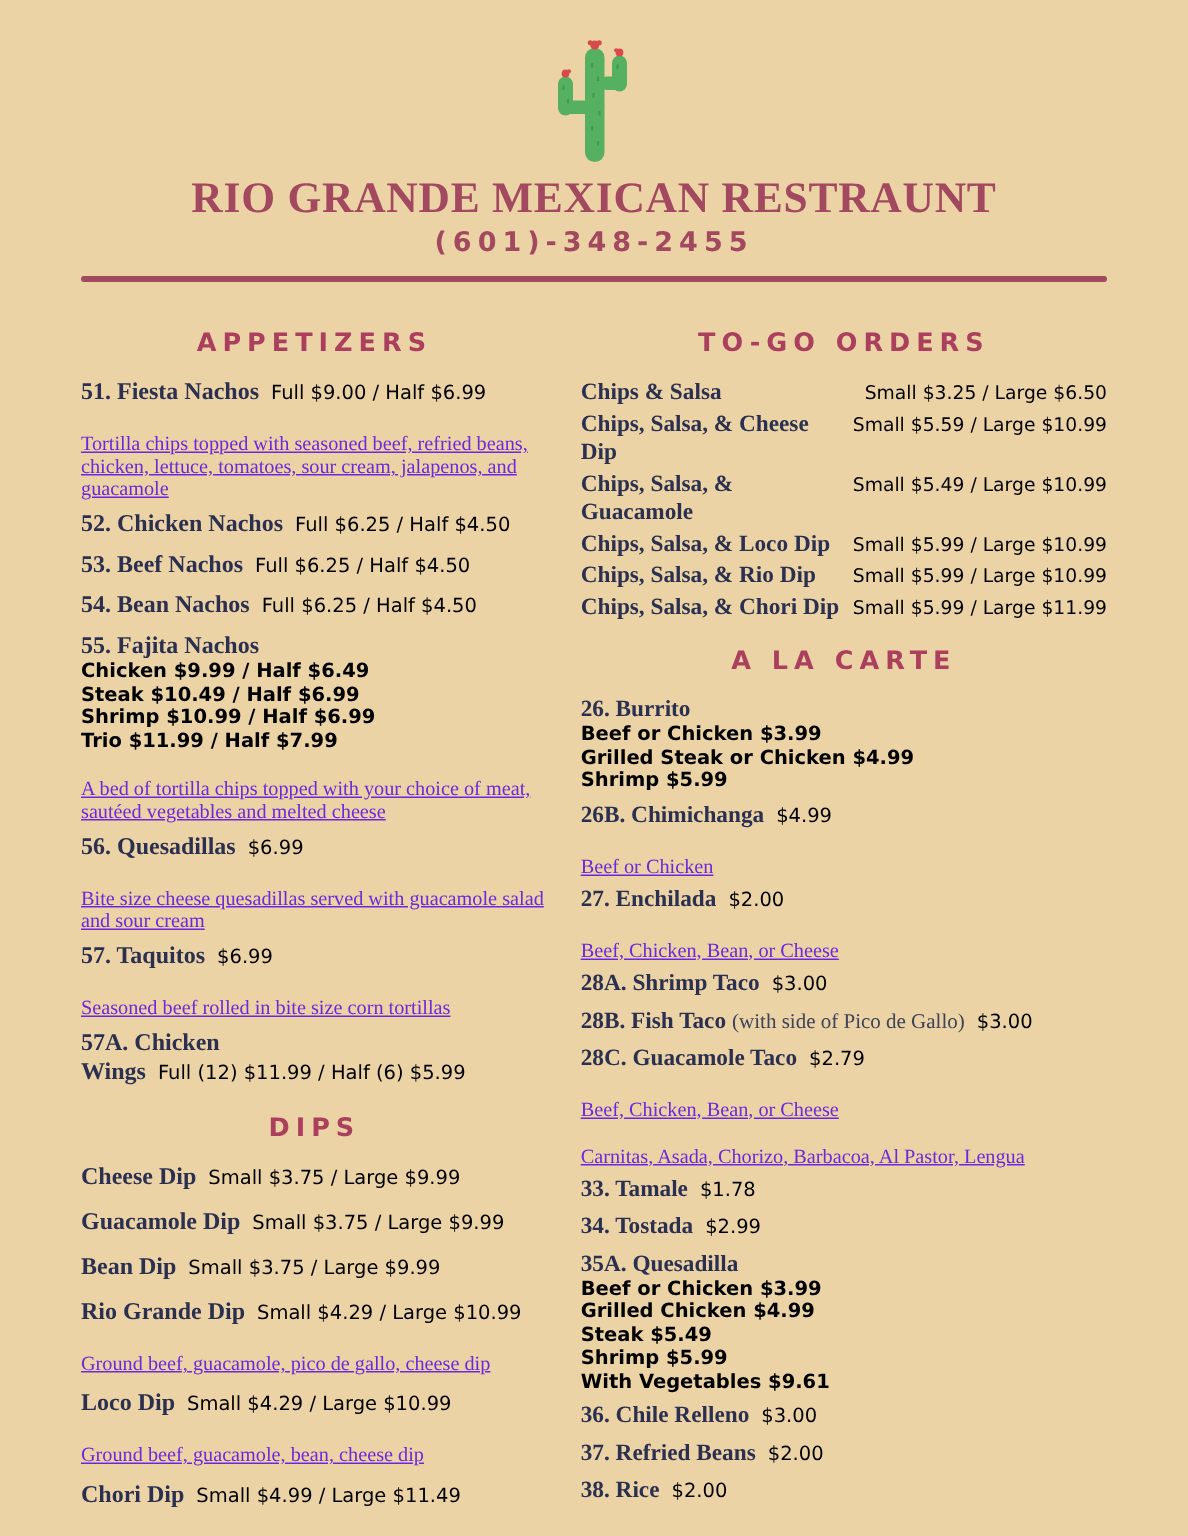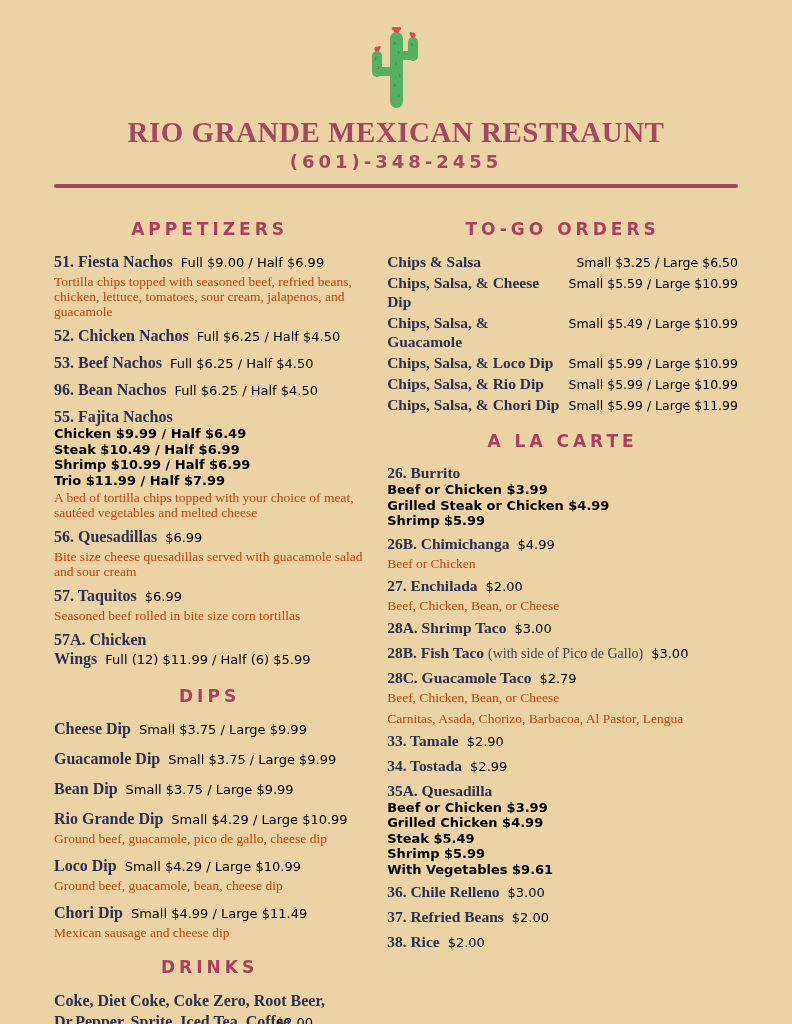--- a/index.html
+++ b/index.html
@@ -39,21 +39,21 @@
   .nm{
     font-family:"Liberation Serif",serif;font-weight:bold;
     font-size:16px;color:#2b3050;
   }
   .pr{
     font-family:"DejaVu Sans",sans-serif;font-weight:normal;
     font-size:13px;color:#000000;margin-left:8px;white-space:nowrap;
   }
   .ds{
     font-family:"Liberation Serif",serif;font-size:13.5px;
-    color:#c2410c;line-height:15px;margin-top:2px;
+    color:#6d28d9;line-height:15px;margin-top:16px;text-decoration:underline;
   }
   .vr{
     font-family:"DejaVu Sans",sans-serif;font-weight:bold;
     font-size:13px;color:#000000;line-height:15.5px;
   }
   .note{
     font-family:"Liberation Serif",serif;font-size:14px;
     color:#3e4257;margin-left:4px;
   }
   
@@ -125,21 +125,21 @@
 
         <div class="item">
           <div class="line"><span class="nm">52. Chicken Nachos</span><span class="pr">Full $6.25 / Half $4.50</span></div>
         </div>
 
         <div class="item">
           <div class="line"><span class="nm">53. Beef Nachos</span><span class="pr">Full $6.25 / Half $4.50</span></div>
         </div>
 
         <div class="item">
-          <div class="line"><span class="nm">96. Bean Nachos</span><span class="pr">Full $6.25 / Half $4.50</span></div>
+          <div class="line"><span class="nm">54. Bean Nachos</span><span class="pr">Full $6.25 / Half $4.50</span></div>
         </div>
 
         <div class="item">
           <div class="line"><span class="nm">55. Fajita Nachos</span></div>
           <div class="vr">Chicken $9.99 / Half $6.49</div>
           <div class="vr">Steak $10.49 / Half $6.99</div>
           <div class="vr">Shrimp $10.99 / Half $6.99</div>
           <div class="vr">Trio $11.99 / Half $7.99</div>
           <div class="ds">A bed of tortilla chips topped with your choice of meat, sautéed vegetables and melted cheese</div>
         </div>
@@ -260,21 +260,21 @@
         <div class="item">
           <div class="line"><span class="nm">28C. Guacamole Taco</span><span class="pr">$2.79</span></div>
           <div class="ds">Beef, Chicken, Bean, or Cheese</div>
         </div>
 
         <div class="item">
           <div class="ds">Carnitas, Asada, Chorizo, Barbacoa, Al Pastor, Lengua</div>
         </div>
 
         <div class="item">
-          <div class="line"><span class="nm">33. Tamale</span><span class="pr">$2.90</span></div>
+          <div class="line"><span class="nm">33. Tamale</span><span class="pr">$1.78</span></div>
         </div>
 
         <div class="item">
           <div class="line"><span class="nm">34. Tostada</span><span class="pr">$2.99</span></div>
         </div>
 
         <div class="item">
           <div class="line"><span class="nm">35A. Quesadilla</span></div>
           <div class="vr">Beef or Chicken $3.99</div>
           <div class="vr">Grilled Chicken $4.99</div>

